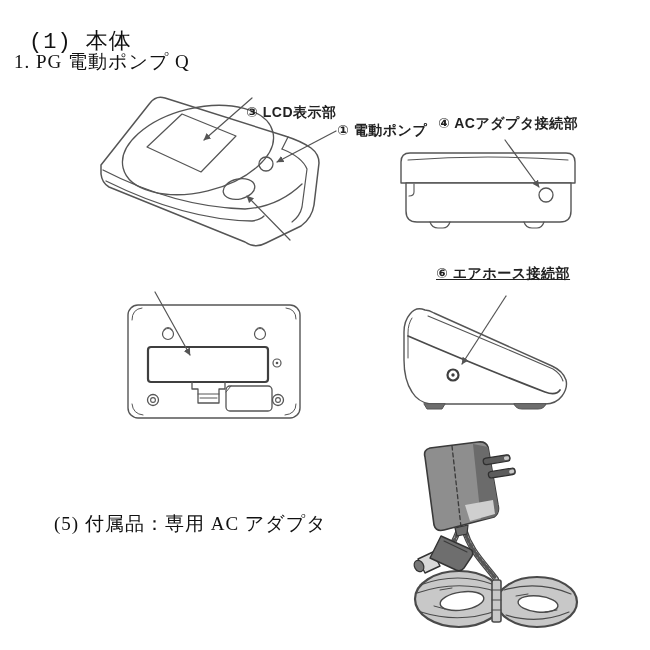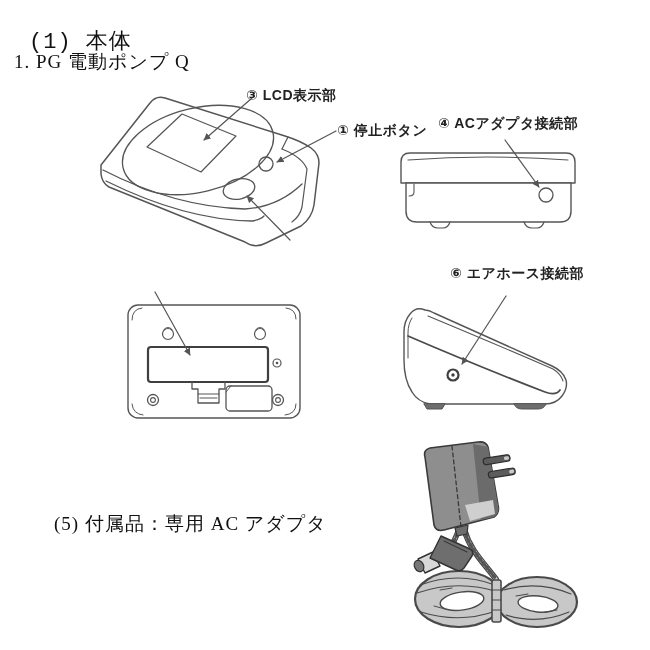--- a/index.html
+++ b/index.html
@@ -16,26 +16,26 @@
     font-family:"Liberation Serif","DejaVu Serif",serif;
     color:#111;
   }
   .doc-title{left:14px;top:13px;font-size:19px;letter-spacing:1px;margin-top:36px;}
   .sec1{left:29px;top:26px;font-size:22px;letter-spacing:1px;font-family:Liberation Mono, monospace;}
   .sec2{left:54px;top:511px;font-size:19px;letter-spacing:1px;}
   .callout{
     font-size:14px;font-weight:600;color:#222;
     letter-spacing:0.5px;
   }
-  .cl-lcd{left:246px;top:87px;}
+  .cl-lcd{left:246px;top:104px;}
   .cl-power{left:337px;top:122px;}
   .cl-ac{left:438px;top:115px;}
   .cl-startstop{left:260px;top:240px;}
   .cl-battery{left:98px;top:265px;}
-  .cl-airhose{left:450px;top:265px;}
+  .cl-airhose{left:436px;top:265px;text-decoration:underline;}
 </style>
 </head>
 <body>
 
 <div id="page">
 
   <svg id="art" viewBox="0 0 650 650">
     <defs>
       <marker id="ah" markerUnits="userSpaceOnUse" markerWidth="10" markerHeight="10" refX="6.5" refY="3.5" orient="auto">
         <path d="M0,0 L7,3.5 L0,7 Z" fill="#555"></path>
@@ -171,21 +171,21 @@
       </g>
     </g>
   </svg>
 
   <div class="txt serif doc-title">1. PG 電動ポンプ Q</div>
 
   <div class="txt serif sec1">(1) 本体</div>
 
   <div class="txt callout cl-lcd">③ LCD表示部</div>
 
-  <div class="txt callout cl-power">① 停止ボタン</div>
+  <div class="txt callout cl-power">① 電動ポンプ</div>
 
   <div class="txt callout cl-ac">④ ACアダプタ接続部</div>
 
 
 
   <div class="txt callout cl-airhose">⑥ エアホース接続部</div>
 
   <div class="txt serif sec2">(5) 付属品：専用 AC アダプタ</div>
 </div>
 

